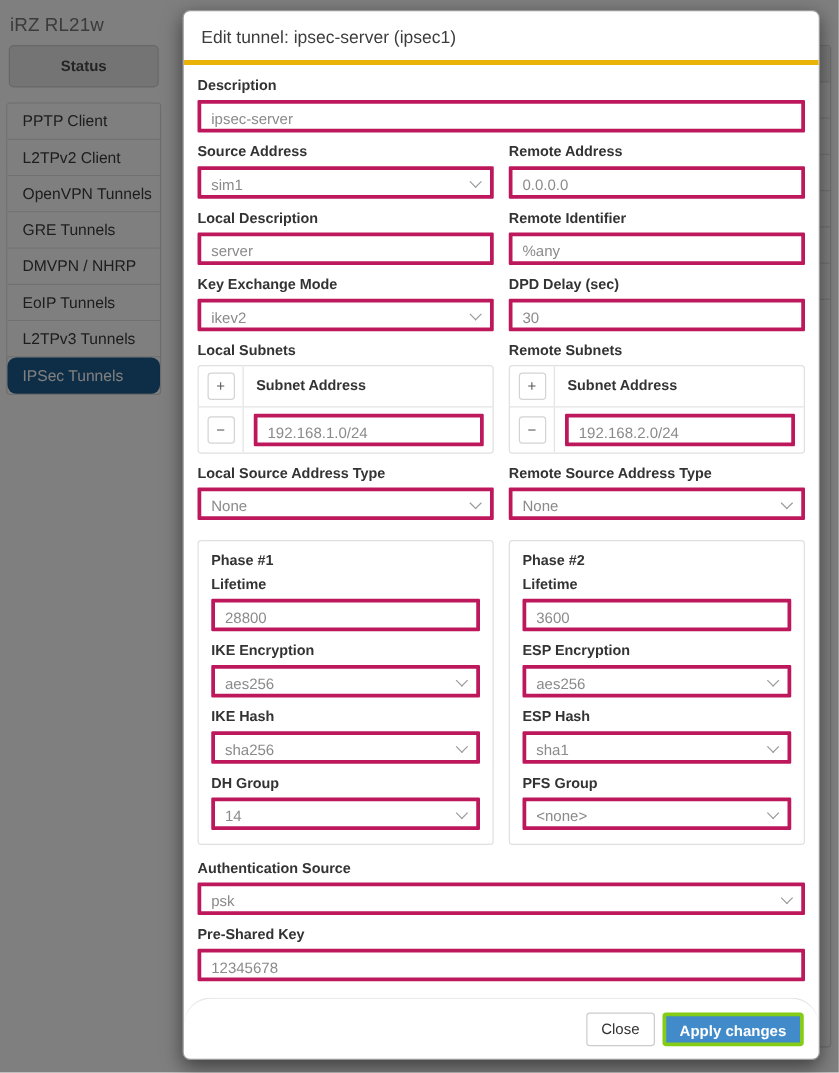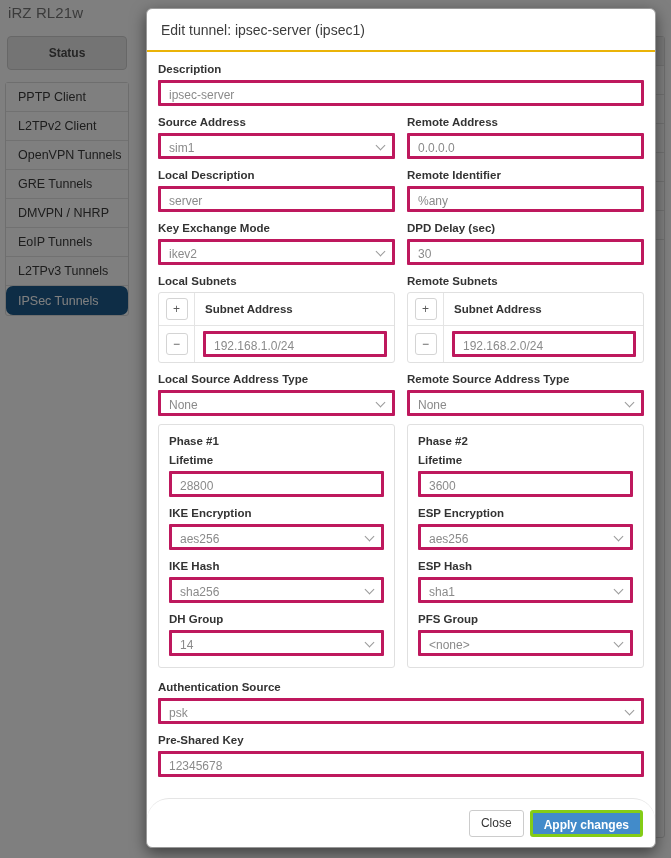--- a/index.html
+++ b/index.html
@@ -9,21 +9,21 @@
     font-family: "Liberation Sans", sans-serif;
     background: #ffffff;
   }
 
   
   #bg-page {
     position: absolute; inset: 0;
     background: #ffffff;
   }
   .bg-brand {
-    position: absolute; left: 8px; top: 4px;
+    position: absolute; left: 8px; top: 12px;
     font-size: 15px; color: #777777;
     letter-spacing: .1px;
   }
   .bg-sidebar {
     position: absolute; left: 5px; top: 36px; width: 124px;
   }
   .bg-status-btn {
     height: 34px; margin: 0 2px 12px 2px;
     border: 1px solid #cfcfcf; border-radius: 4px;
     background: #e9e9e9;
@@ -65,21 +65,21 @@
     left: 146px; top: 8px; width: 510px; height: 840px;
     background: #ffffff;
     border: 1px solid #999;
     border-radius: 6px;
     box-shadow: 0 5px 15px rgba(0,0,0,.5);
     display: flex; flex-direction: column;
     overflow: hidden;
   }
   .modal-header {
     height: 43px; flex: 0 0 43px;
-    border-bottom: 2px solid #eab308;
+    border-bottom: 4px solid #eab308;
     display: flex; align-items: center;
     padding: 0 14px;
   }
   .modal-title { font-size: 14px; color: #3c3c3c; font-weight: normal; }
 
   .modal-body {
     flex: 1 1 auto;
     padding: 10px 11px 8px 11px;
     overflow: hidden;
   }
@@ -285,21 +285,21 @@
               <span class="sq-inner">−</span>
             </div>
             <div class="subnet-cell">
               <div class="fld">192.168.2.0/24</div>
             </div>
           </div>
         </div>
       </div>
     </div>
 
-    <div class="cols grp" style="margin-bottom:8px;">
+    <div class="cols grp" style="margin-bottom:16px;">
       <div class="col">
         <span class="lbl">Local Source Address Type</span>
         <div class="fld sel">
           <span>None</span>
           <span class="caret"></span>
         </div>
       </div>
       <div class="col">
         <span class="lbl">Remote Source Address Type</span>
         <div class="fld sel">

